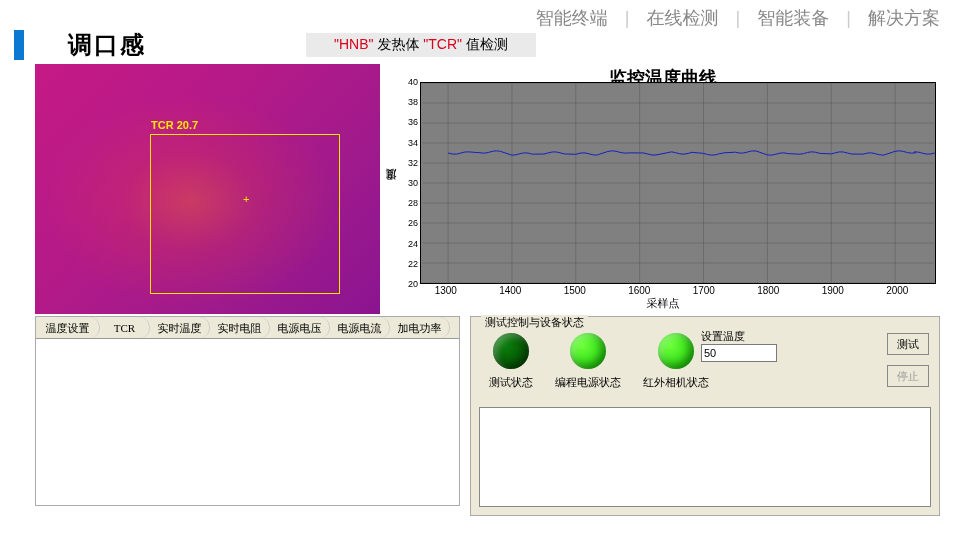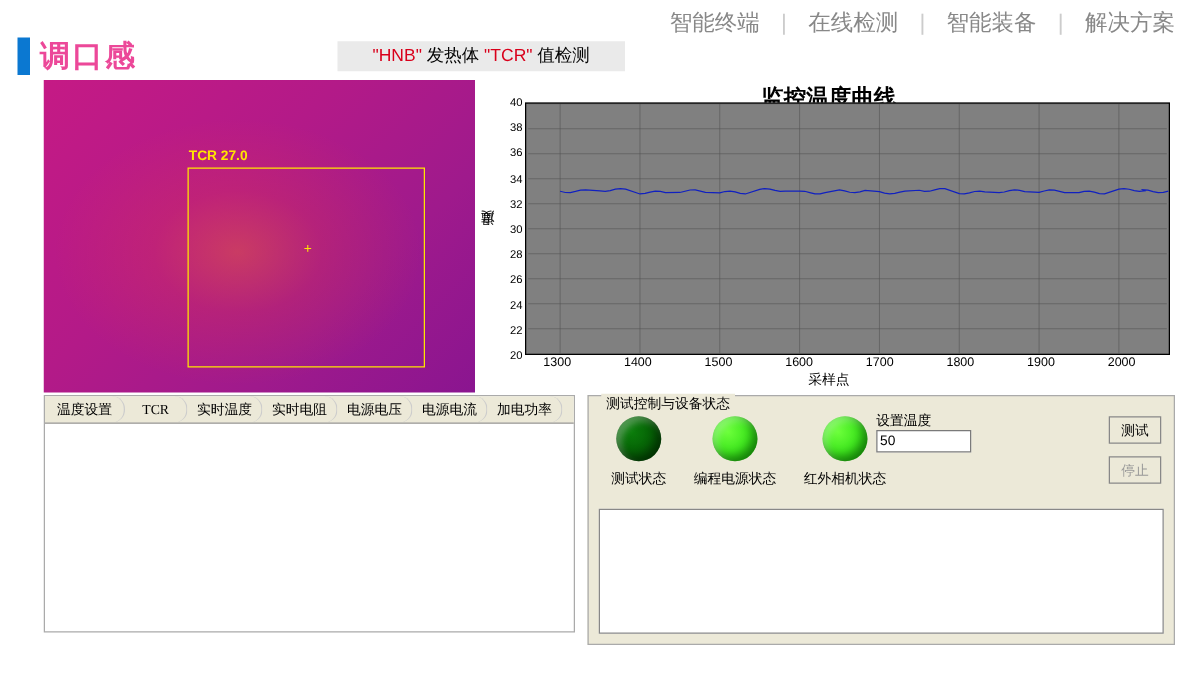--- a/index.html
+++ b/index.html
@@ -4,21 +4,21 @@
 <style>
   * { box-sizing: border-box; margin: 0; padding: 0; }
   body { font-family: "Microsoft YaHei", sans-serif; background: #fff; width: 960px; height: 541px; overflow: hidden; }
   
   .topnav { width: 100%; height: 30px; text-align: right; padding: 6px 20px 0 0; font-size: 18px; color: #888; }
   .topnav span.link { cursor: pointer; }
   .topnav span.sep { margin: 0 12px; color: #ccc; }
 
   .header { display: flex; align-items: center; height: 30px; margin-top: 0; }
   .blue-bar { width: 10px; height: 30px; background: #0b78d1; margin-left: 14px; margin-right: 8px; }
-  .title { color: #ec4899; font-size: 24px; font-weight: bold; letter-spacing: 2px; }
+  .title { color: #000000; font-size: 24px; font-weight: bold; letter-spacing: 2px; margin-left: 36px; }
   .subtitle-box { margin-left: 160px; background: #eaeaea; padding: 3px 28px; font-size: 14px; }
   .red { color: #d9001b; }
 
   .main { display: flex; padding: 4px 20px 0 35px; gap: 6px; }
 
   
   .thermal { width: 345px; height: 250px; position: relative; background: linear-gradient(135deg, #c51a85 0%, #b31a88 40%, #9f1a8c 70%, #8a1590 100%); }
   .thermal::before { content:""; position:absolute; inset:0; background: radial-gradient(ellipse at 45% 55%, rgba(255,120,30,0.35) 0%, rgba(255,80,30,0.15) 25%, transparent 55%); }
   .roi { position: absolute; left: 115px; top: 70px; width: 190px; height: 160px; border: 1px solid #ffe600; }
   .roi-label { position: absolute; left: 0; top: -16px; font-size: 11px; color: #ffe600; font-weight: bold; }
@@ -72,21 +72,21 @@
   <div class="blue-bar"></div>
   <div class="title">调口感</div>
   <div class="subtitle-box">
     <span class="red">"HNB"</span><span> 发热体 </span><span class="red">"TCR"</span><span> 值检测</span>
   </div>
 </div>
 
 <div class="main">
   <div class="thermal">
     <div class="roi">
-      <div class="roi-label">TCR 27.0</div>
+      <div class="roi-label">TCR 20.7</div>
     </div>
     <div class="cross">+</div>
   </div>
 
   <div class="chart-wrap">
     <div class="chart-title">监控温度曲线</div>
     <div class="ylabel">温度</div>
     <div class="plot-area">
       <svg class="line" id="chart-svg" viewBox="0 0 516 202">
           <line x1="0" y1="202" x2="516" y2="202" stroke="#555" stroke-width="0.5"></line>

